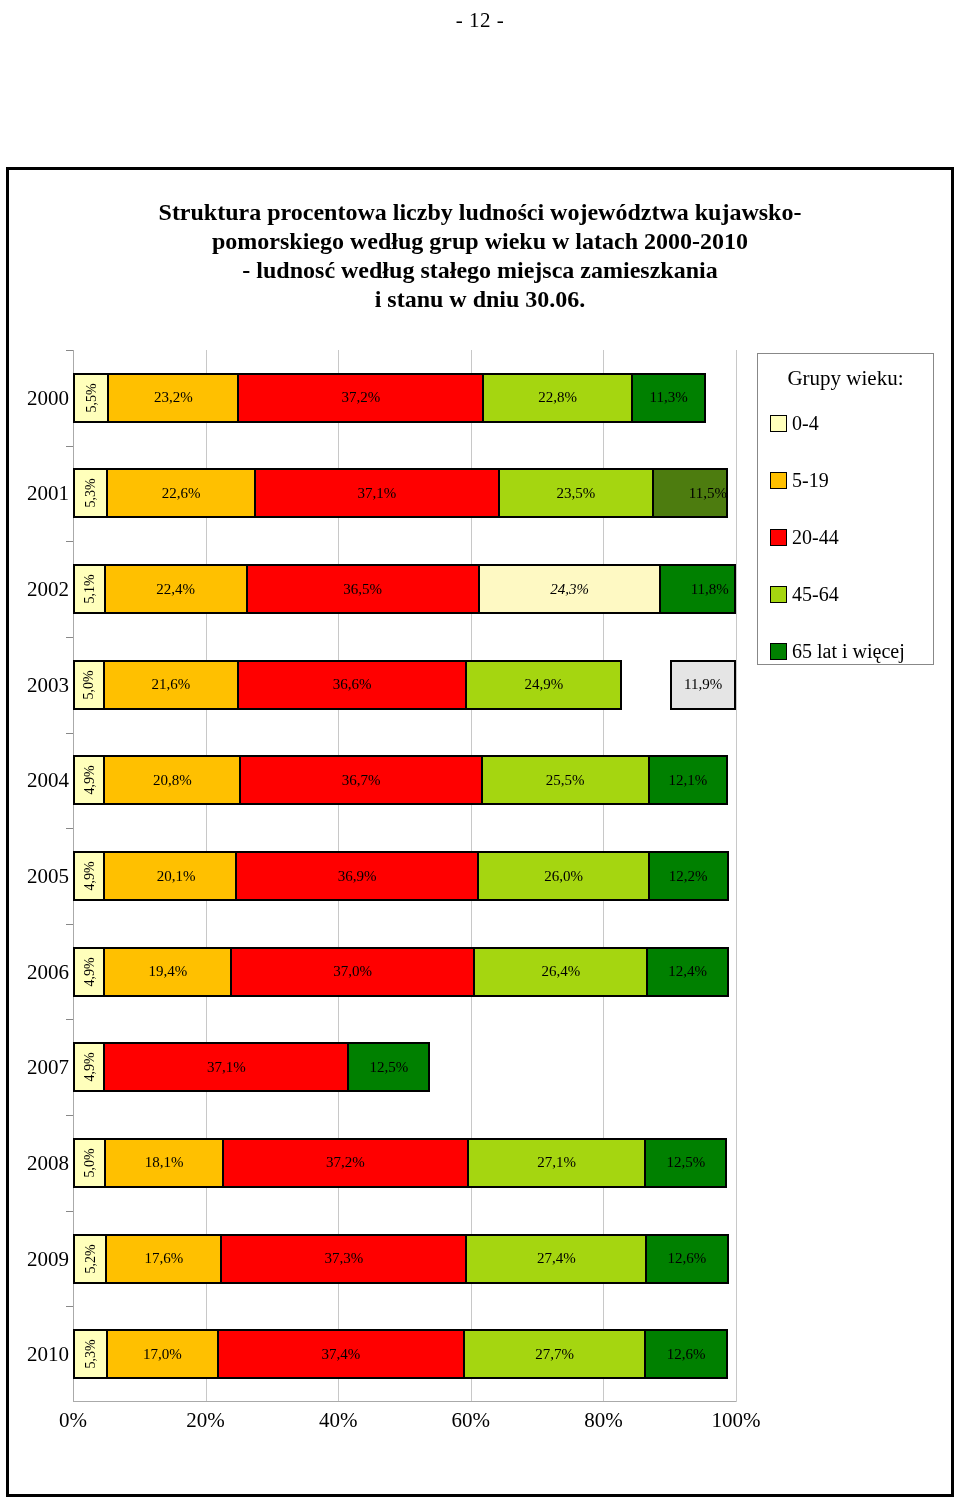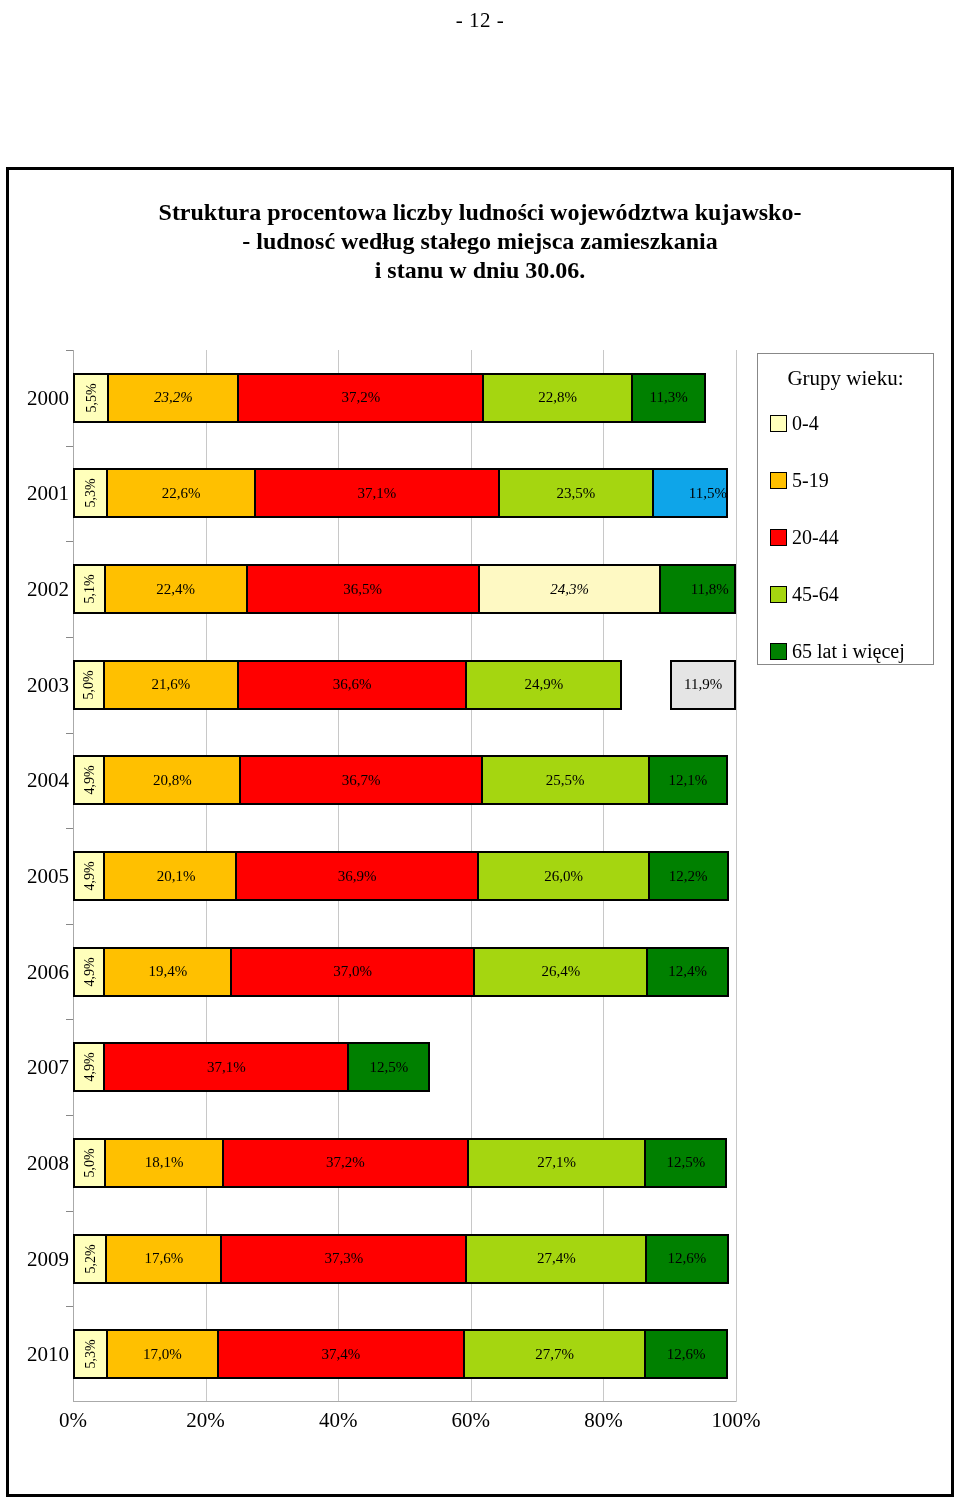--- a/index.html
+++ b/index.html
@@ -150,37 +150,38 @@
 </style>
 </head>
 <body>
 
 <div id="page-header">- 12 -</div>
 
 <div id="chart-frame">
 
   <div id="chart-title">
     <span class="tline">Struktura procentowa liczby ludności województwa kujawsko-</span>
+    <span class="tline">pomorskiego według grup wieku w latach 2000-2010</span>
     <span class="tline">- ludnosć według stałego miejsca zamieszkania</span>
     <span class="tline">i stanu w dniu 30.06.</span>
   </div>
 
   <div id="plot-area">
       <div class="gridline axis-left" style="left: 0px;"></div>
       <div class="gridline" style="left: 132.6px;"></div>
       <div class="gridline" style="left: 265.2px;"></div>
       <div class="gridline" style="left: 397.8px;"></div>
       <div class="gridline" style="left: 530.4px;"></div>
       <div class="gridline" style="left: 663px;"></div>
       <div class="axis-bottom-line"></div>
       <div class="bar-row" style="top: 22.8182px;">
         <div class="seg narrow" style="width: 36.465px; background: rgb(255, 255, 187);">
           <span class="seg-label">5,5%</span>
         </div>
-        <div class="seg" style="width: 132px; background: rgb(255, 192, 0); font-style: italic;">
+        <div class="seg" style="width: 132px; background: rgb(255, 192, 0);">
           <span class="seg-label">23,2%</span>
         </div>
         <div class="seg" style="width: 246.636px; background: rgb(255, 0, 0);">
           <span class="seg-label">37,2%</span>
         </div>
         <div class="seg" style="width: 151.164px; background: rgb(165, 214, 16);">
           <span class="seg-label">22,8%</span>
         </div>
         <div class="seg" style="width: 74.919px; background: rgb(0, 128, 0);">
           <span class="seg-label">11,3%</span>
@@ -193,21 +194,21 @@
         </div>
         <div class="seg" style="width: 149.838px; background: rgb(255, 192, 0);">
           <span class="seg-label">22,6%</span>
         </div>
         <div class="seg" style="width: 245.973px; background: rgb(255, 0, 0);">
           <span class="seg-label">37,1%</span>
         </div>
         <div class="seg" style="width: 155.805px; background: rgb(165, 214, 16);">
           <span class="seg-label">23,5%</span>
         </div>
-        <div class="seg" style="width: 76.245px; background: #0ea5e9; padding-left: 36px;">
+        <div class="seg" style="width: 76.245px; background: #4d7c0f; padding-left: 36px;">
           <span class="seg-label">11,5%</span>
         </div>
       </div>
       <div class="tickmark" style="top: 95.6364px;"></div>
       <div class="bar-row" style="top: 214.091px;">
         <div class="seg narrow" style="width: 33.813px; background: rgb(255, 255, 187);">
           <span class="seg-label">5,1%</span>
         </div>
         <div class="seg" style="width: 148.512px; background: rgb(255, 192, 0);">
           <span class="seg-label">22,4%</span>

